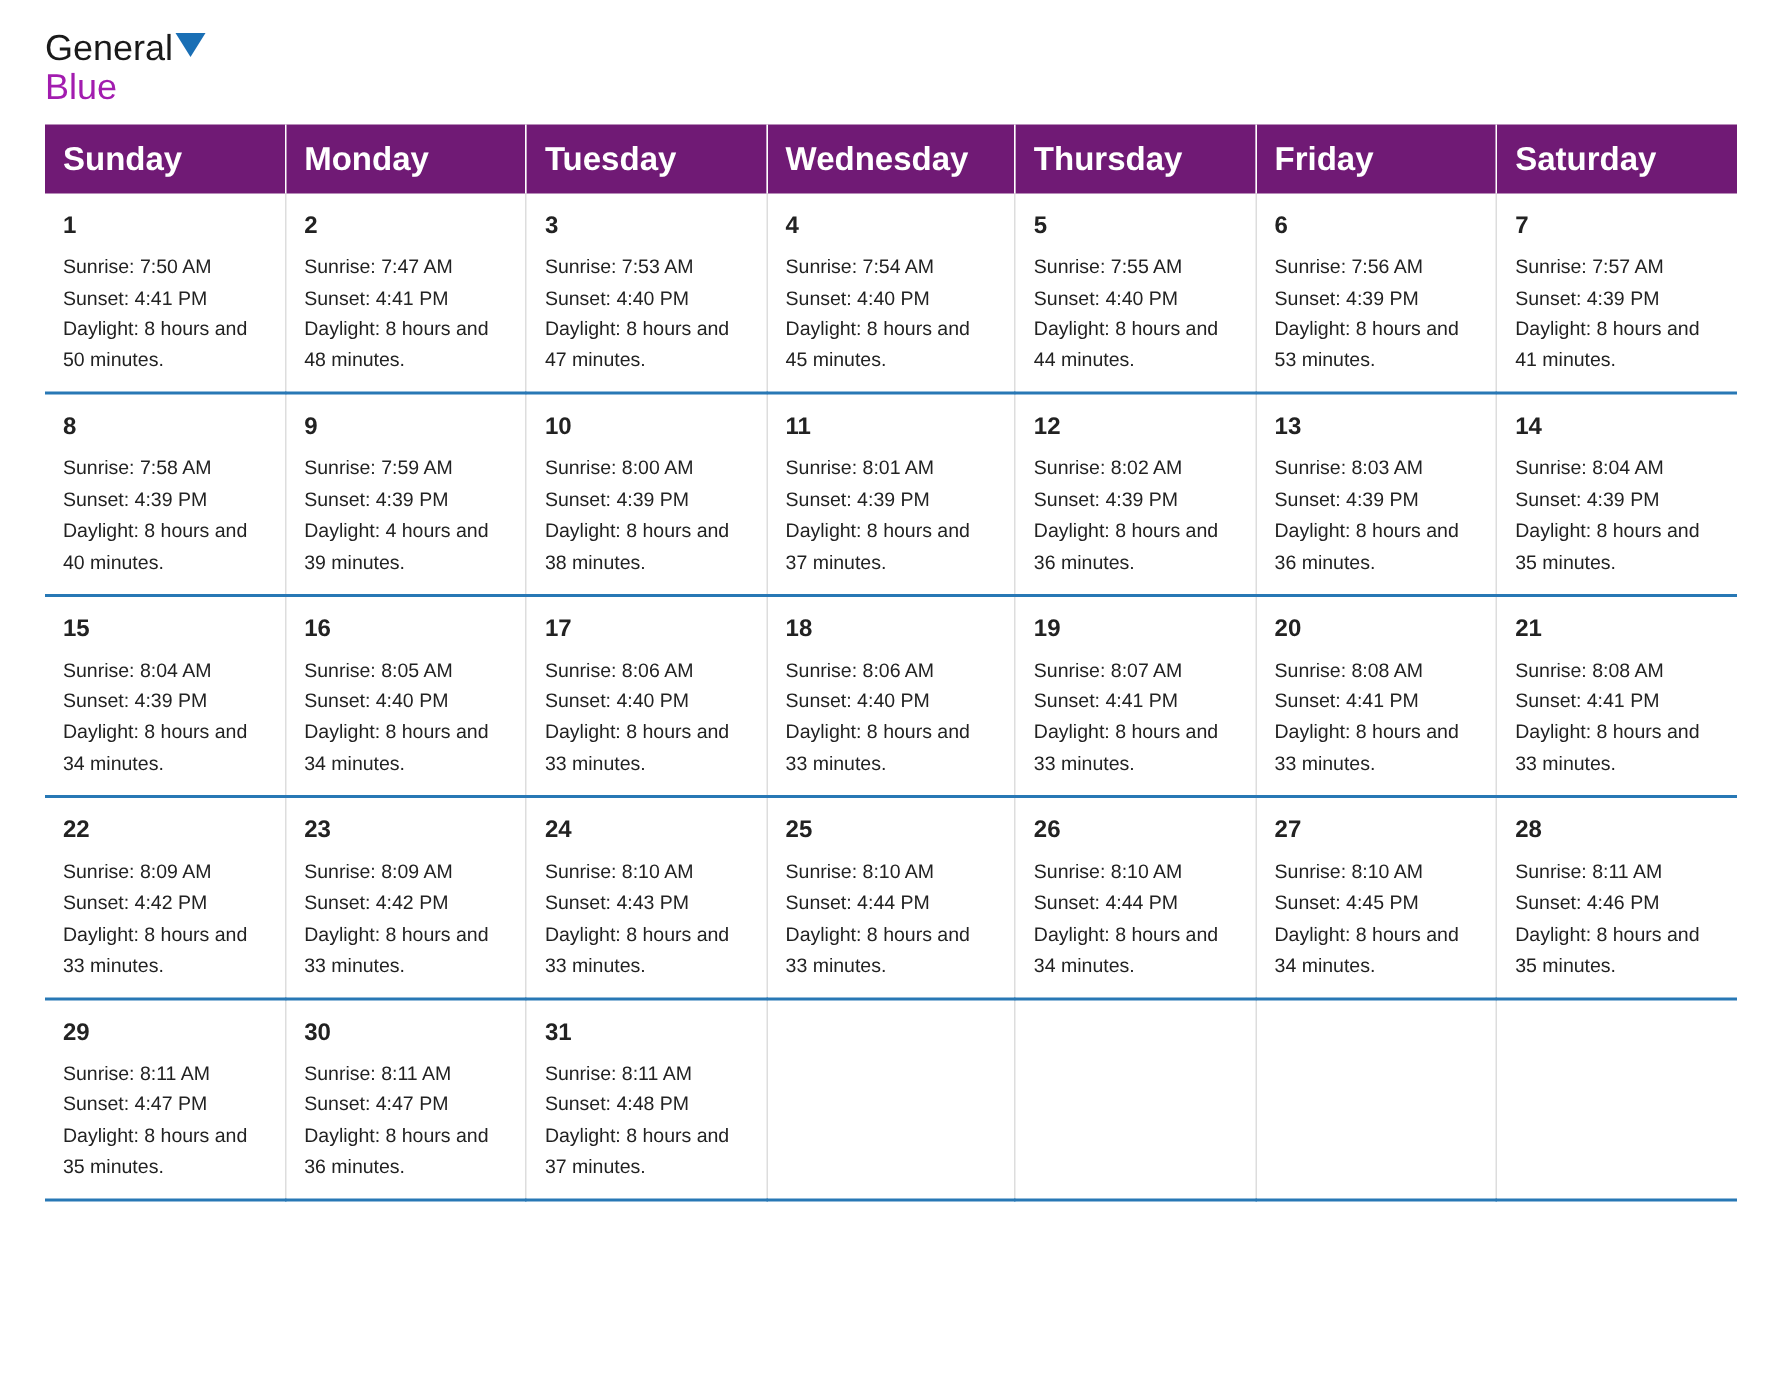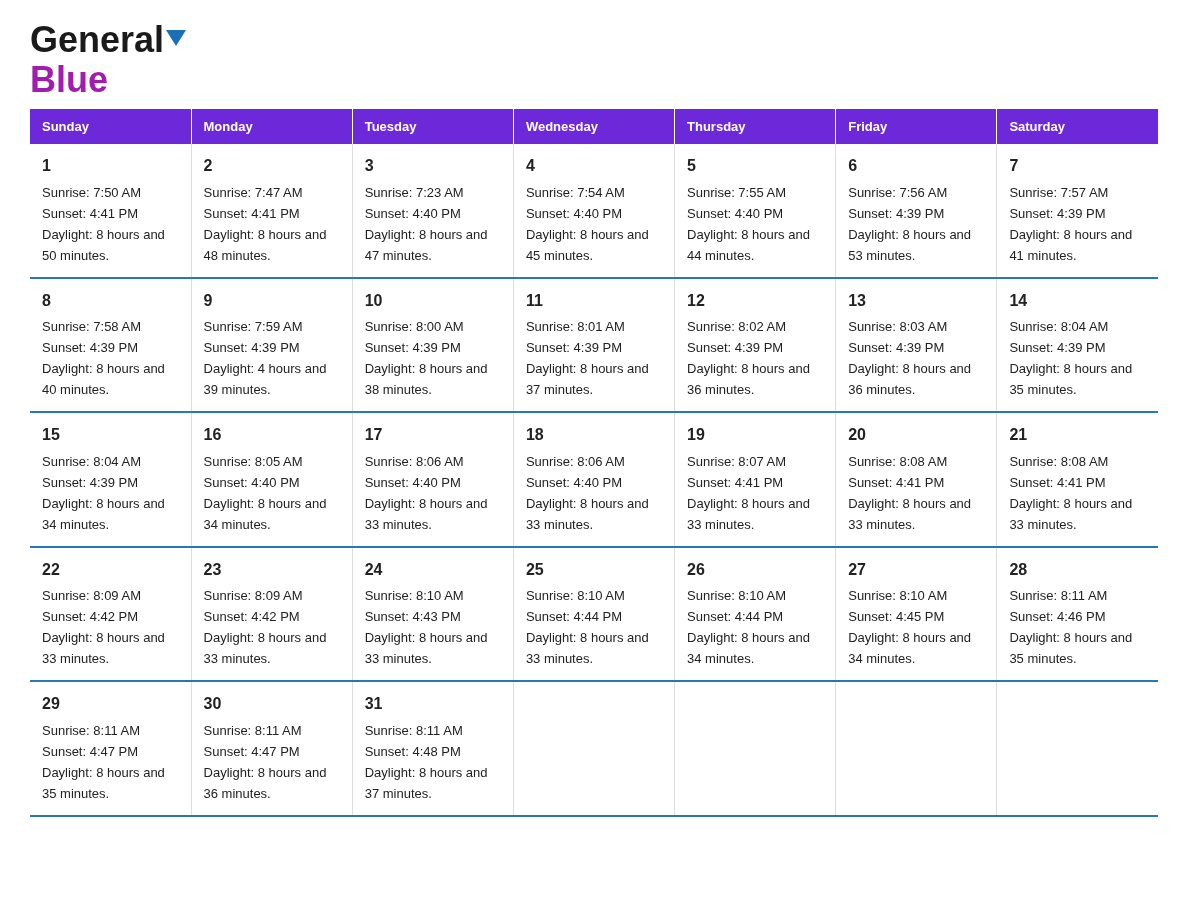--- a/index.html
+++ b/index.html
@@ -12,22 +12,22 @@
     }
     .header {
       display: flex;
       justify-content: space-between;
       align-items: flex-start;
       margin-bottom: 10px;
     }
     .logo {
       display: flex;
       flex-direction: column;
-      font-size: 36px;
-      font-weight: bold;
+      font-size: 24px;
+      font-weight: normal;
       line-height: 1.1;
     }
     .logo-general {
       color: #1a1a1a;
     }
     .logo-blue {
       color: #a21caf;
     }
     .logo-triangle {
       display: inline-block;
@@ -54,25 +54,25 @@
       font-size: 20px;
       color: #555;
       margin-top: 4px;
     }
     table {
       width: 100%;
       border-collapse: collapse;
       margin-top: 10px;
     }
     thead tr th {
-      background-color: #6d28d9;
+      background-color: #701a75;
       color: #fff;
       text-align: left;
       padding: 10px 12px;
-      font-size: 13px;
+      font-size: 22px;
       font-weight: bold;
       border-right: 1px solid #fff;
     }
     thead tr th:last-child {
       border-right: none;
     }
     tbody tr {
       border-bottom: 2px solid #2878b5;
     }
     tbody tr td {
@@ -138,21 +138,21 @@
         <span class="day-info">Daylight: 8 hours and 50 minutes.</span>
       </td>
         <td>
         <span class="day-number">2</span>
         <span class="day-info">Sunrise: 7:47 AM</span><br>
         <span class="day-info">Sunset: 4:41 PM</span><br>
         <span class="day-info">Daylight: 8 hours and 48 minutes.</span>
       </td>
         <td>
         <span class="day-number">3</span>
-        <span class="day-info">Sunrise: 7:23 AM</span><br>
+        <span class="day-info">Sunrise: 7:53 AM</span><br>
         <span class="day-info">Sunset: 4:40 PM</span><br>
         <span class="day-info">Daylight: 8 hours and 47 minutes.</span>
       </td>
         <td>
         <span class="day-number">4</span>
         <span class="day-info">Sunrise: 7:54 AM</span><br>
         <span class="day-info">Sunset: 4:40 PM</span><br>
         <span class="day-info">Daylight: 8 hours and 45 minutes.</span>
       </td>
         <td>

